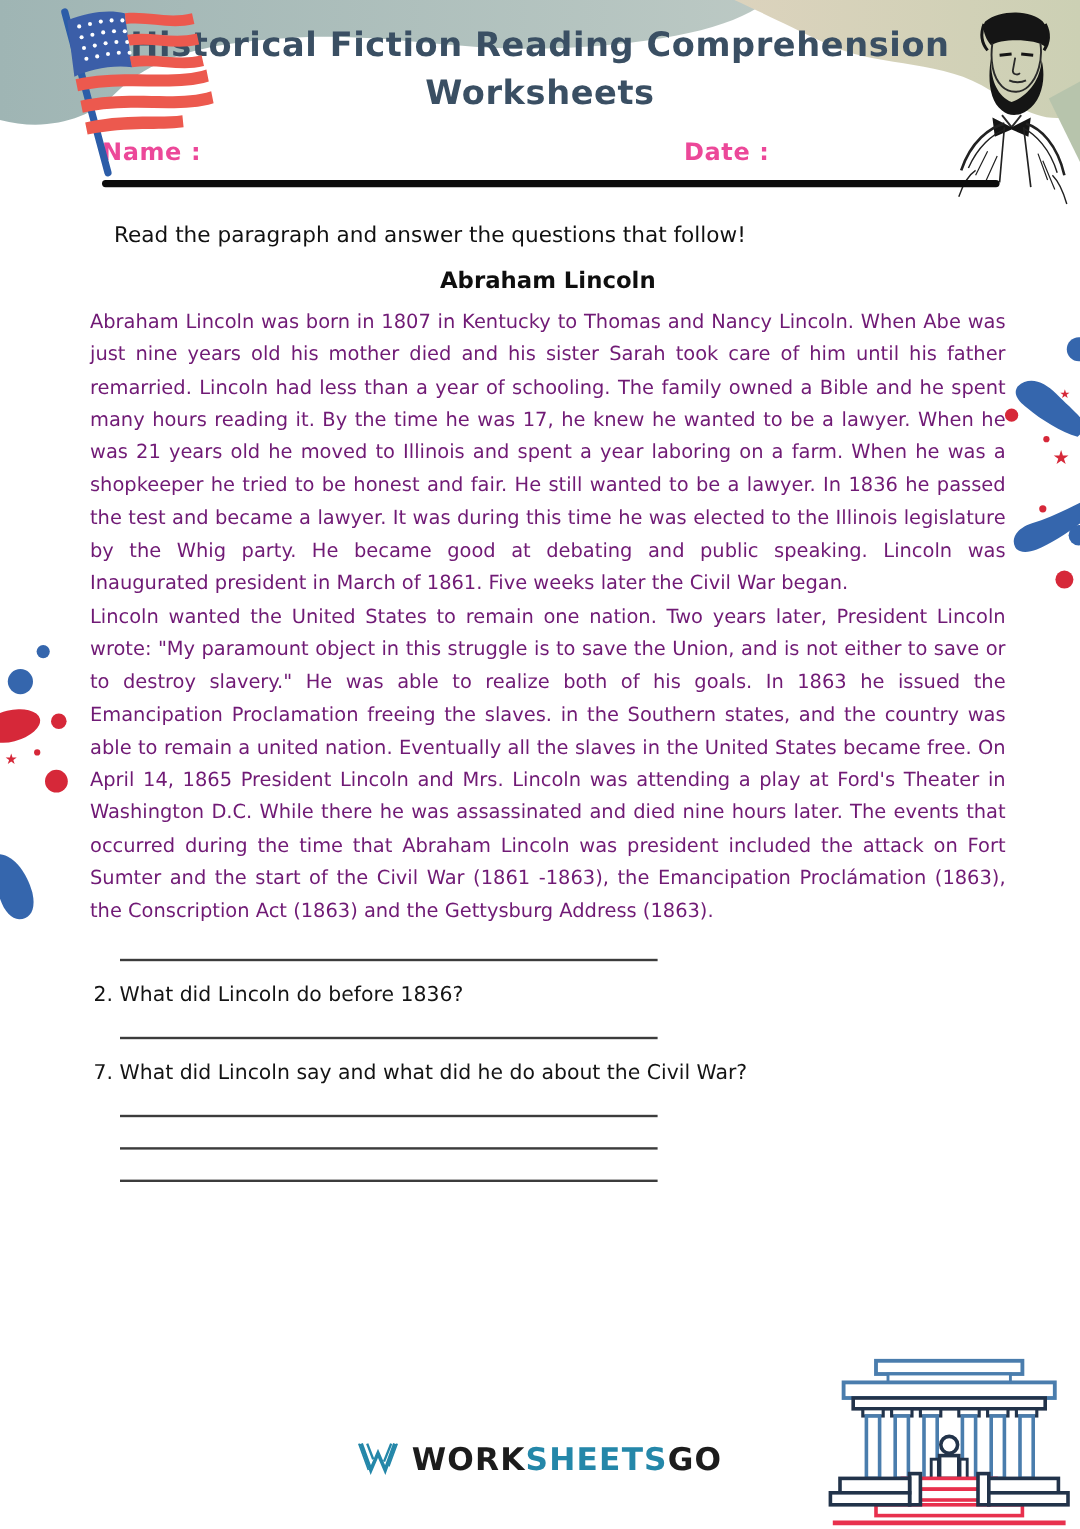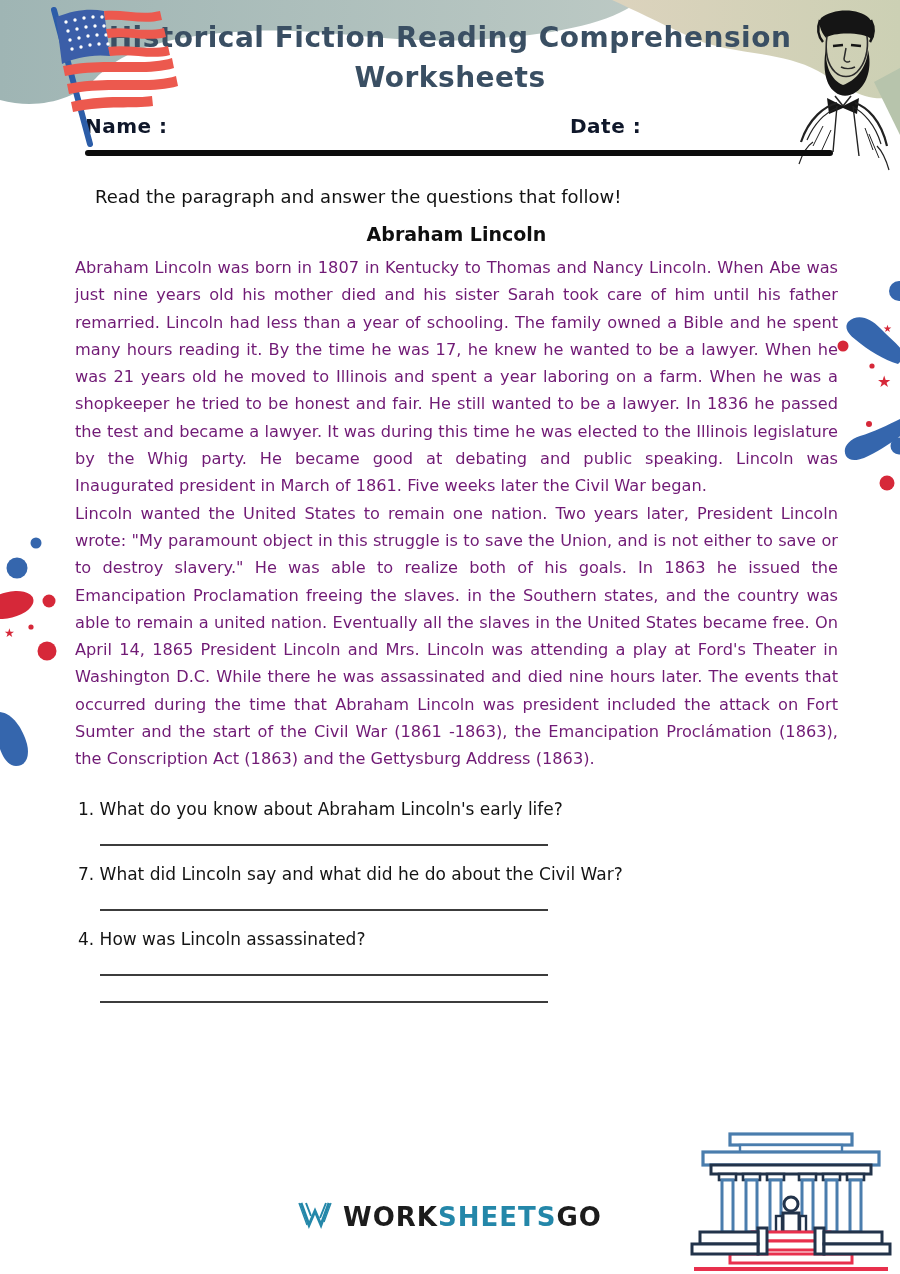--- a/index.html
+++ b/index.html
@@ -21,21 +21,21 @@
     color:#3a4f63;
     font-weight:800;
     letter-spacing:.5px;
   }
   .title-line1 { font-size:28px; line-height:40px; }
   .title-line2 { font-size:28px; line-height:40px; }
   .flag-wrap { position:absolute; top:4px; left:12px; z-index:3; }
   .portrait-wrap { position:absolute; top:6px; left:793px; z-index:2; }
   .name-row {
     position:relative; margin:114px 0 0 85px;
-    font-size:20px; font-weight:700; color:#0f172a; z-index:2;
+    font-size:20px; font-weight:700; color:#ec4899; z-index:2;
     letter-spacing:.5px;
   }
   .name-row .date { position:absolute; left:485px; top:0; }
   .rule {
     position:relative; z-index:2;
     margin:12px 0 0 85px; width:748px; height:6px;
     background:#0c0c0c; border-radius:3px;
   }
   
   .instruction {
@@ -191,29 +191,31 @@
   <div class="instruction">Read the paragraph and answer the questions that follow!</div>
 
   <div class="passage">
     <div class="passage-title">Abraham Lincoln</div>
     <div class="para">Abraham Lincoln was born in 1807 in Kentucky to Thomas and Nancy Lincoln. When Abe was just nine years old his mother died and his sister Sarah took care of him until his father remarried. Lincoln had less than a year of schooling. The family owned a Bible and he spent many hours reading it. By the time he was 17, he knew he wanted to be a lawyer. When he was 21 years old he moved to Illinois and spent a year laboring on a farm. When he was a shopkeeper he tried to be honest and fair. He still wanted to be a lawyer. In 1836 he passed the test and became a lawyer. It was during this time he was elected to the Illinois legislature by the Whig party. He became good at debating and public speaking. Lincoln was Inaugurated president in March of 1861. Five weeks later the Civil War began.</div>
     <div class="para">Lincoln wanted the United States to remain one nation. Two years later, President Lincoln wrote: "My paramount object in this struggle is to save the Union, and is not either to save or to destroy slavery." He was able to realize both of his goals. In 1863 he issued the Emancipation Proclamation freeing the slaves. in the Southern states, and the country was able to remain a united nation. Eventually all the slaves in the United States became free. On April 14, 1865 President Lincoln and Mrs. Lincoln was attending a play at Ford's Theater in Washington D.C. While there he was assassinated and died nine hours later. The events that occurred during the time that Abraham Lincoln was president included the attack on Fort Sumter and the start of the Civil War (1861 -1863), the Emancipation Proclámation (1863), the Conscription Act (1863) and the Gettysburg Address (1863).</div>
   </div>
 
   <div class="questions">
     <div class="q-block">
-      <div class="q-text">1. What do you know about Abraham Lincoln's early life?</div>
+      <div class="answer-line"></div>
+    </div>
+    <div class="q-block">
+      <div class="q-text">2. What did Lincoln do before 1836?</div>
       <div class="answer-line"></div>
     </div>
     <div class="q-block">
       <div class="q-text">7. What did Lincoln say and what did he do about the Civil War?</div>
       <div class="answer-line"></div>
     </div>
     <div class="q-block">
-      <div class="q-text">4. How was Lincoln assassinated?</div>
       <div class="answer-line"></div>
     </div>
     <div class="q-block">
       <div class="answer-line"></div>
     </div>
   </div>
 
   <div class="footer-logo">
     <span>
       <svg width="36" height="30" viewBox="0 0 36 30" xmlns="http://www.w3.org/2000/svg" fill="none">

